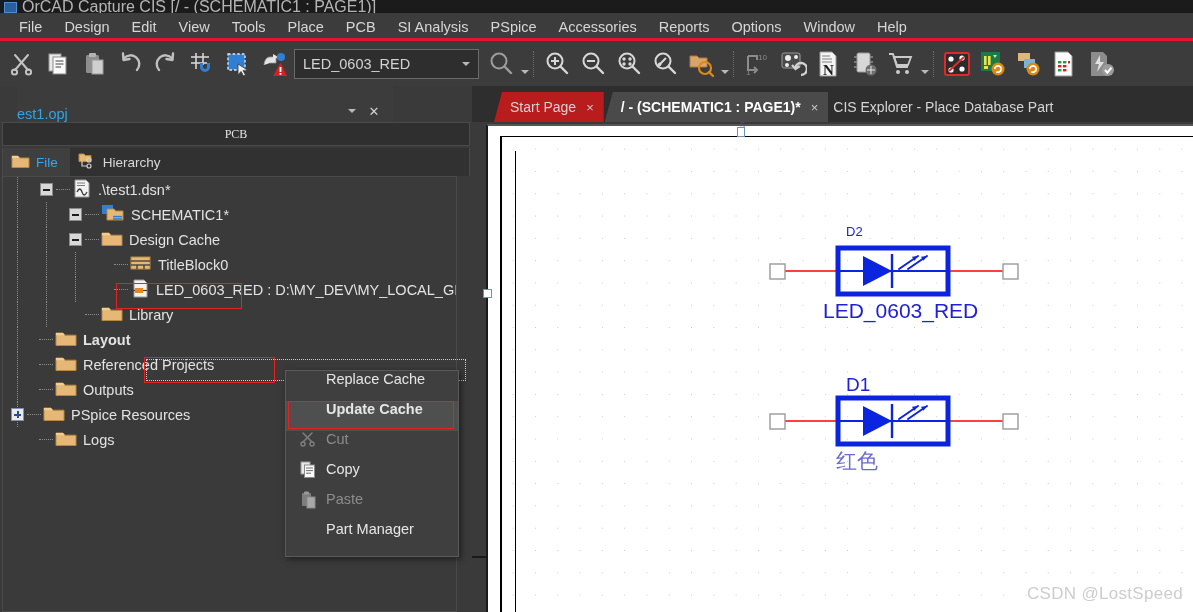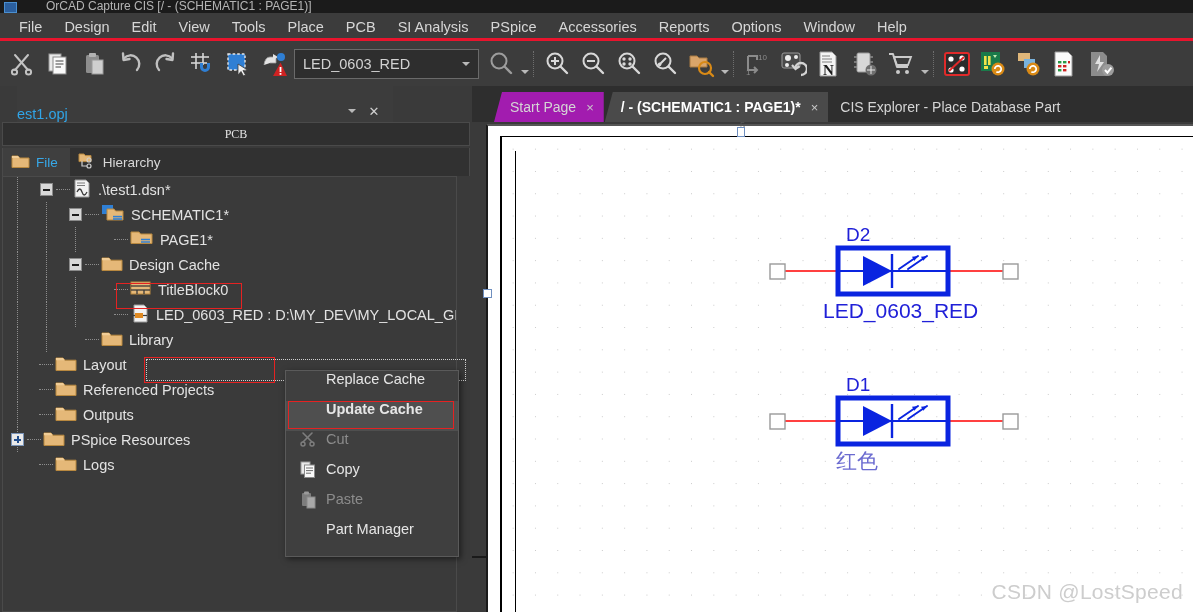--- a/index.html
+++ b/index.html
@@ -7,22 +7,22 @@
     width: 1193px; height: 612px;
     background: #2b2b2b;
     font-family: "Liberation Sans", sans-serif;
     overflow: hidden;
   }
   #app { position: relative; width: 1193px; height: 612px; background: #3a3a3a; }
 
   
   .titlebar {
     position: absolute; left: 0; top: 0; width: 1193px; height: 13px;
-    background: #1b1b1b; color: #cfcfcf; font-size: 12px;
-    display: flex; align-items: flex-end; overflow: hidden; gap: 24px;
+    background: #1b1b1b; color: #cfcfcf; font-size: 16px;
+    display: flex; align-items: flex-end; overflow: hidden;
   }
   .titlebar .tb-ico {
     width: 13px; height: 11px; margin: 0 5px 0 4px; background: #2b5f9e;
     border: 1px solid #4a8fd0; flex: none;
   }
   .titlebar .tb-txt { white-space: nowrap; line-height: 13px; opacity: .85; }
 
   
   .menubar {
     position: absolute; left: 0; top: 13px; width: 1193px; height: 27px;
@@ -82,28 +82,28 @@
     width: 22px; height: 22px; display: flex; align-items: center;
     justify-content: center; color: #d0d0d0; font-size: 13px;
   }
   .tabstrip {
     position: absolute; left: 472px; top: 86px; width: 721px; height: 36px;
     background: #2e2e2e; display: flex; align-items: flex-end;
   }
   .tab {
     height: 30px; display: flex; align-items: center; padding: 0 10px 0 16px;
     color: #d5d5d5; font-size: 14px; white-space: nowrap; position: relative;
-    background: #a21caf; margin-right: 1px;
+    background: #b91c1c; margin-right: 1px;
     clip-path: polygon(8px 0, 100% 0, 100% 100%, 0 100%);
   }
   .tab.first { margin-left: 22px; }
   .tab.active { background: #4a4a4a; color: #fff; font-weight: bold; }
   .tab-close { margin-left: 10px; font-size: 13px; color: #c8c8c8; font-weight: normal; }
   .tab.plain {
-    background: #2e2e2e; clip-path: none; padding-left: 11px; font-weight: normal;
+    background: #2e2e2e; clip-path: none; padding-left: 4px; font-weight: normal;
   }
 
   
   .leftpanel {
     position: absolute; left: 0; top: 122px; width: 472px; height: 490px;
     background: #3a3a3a;
   }
   .pcb-header {
     position: absolute; left: 2px; top: 0; width: 468px; height: 24px;
     background: #2f2f2f; color: #e4e4e4; font-size: 12px;
@@ -209,21 +209,21 @@
   }
   .ruler-ico {
     position: absolute; width: 8px; height: 10px; background: #fff;
     border: 1px solid #6f8fbf;
   }
   .led {
     position: absolute; width: 270px; height: 110px;
   }
   .watermark {
     position: absolute; right: 10px; bottom: 8px; color: #cdcdcd;
-    font-size: 21px; letter-spacing: .3px;
+    font-size: 17px; letter-spacing: .3px;
   }
   .split-h {
     position: absolute; left: 472px; top: 556px; width: 14px; height: 2px;
     background: #1a1a1a;
   }
 </style>
 </head>
 <body>
 
 <div id="app">
@@ -590,37 +590,20 @@
             <path d="M6 5 h7 l1.6 2 h7.4 v9 h-16 z" fill="#e5b878" stroke="#b8883f"></path>
             <g stroke="#2f7fd4" stroke-width="1.6">
                 <line x1="12" y1="12.6" x2="21" y2="12.6"></line>
                 <line x1="12" y1="15" x2="21" y2="15"></line>
               </g>
           </svg>
         </span>
         <span class="tlabel">SCHEMATIC1*</span>
       </div>
 
-      <div class="trow" style="padding-left:95px;">
-        <div class="vline" style="left:14px;"></div>
-          <div class="vline" style="left:43px;"></div>
-          <div class="vline" style="left:72px;"></div>
-        <div class="tnogl"></div>
-        <div class="tdash"></div>
-        <span class="ico">
-          <svg width="24" height="17" viewBox="0 0 24 17">
-            <path d="M1 2 h8 l1.6 2 h11.4 v9.5 h-21 z" fill="#e5b878" stroke="#b8883f"></path>
-            <g stroke="#2f7fd4" stroke-width="1.5">
-                <line x1="11" y1="9.5" x2="20" y2="9.5"></line>
-                <line x1="11" y1="12" x2="20" y2="12"></line>
-              </g>
-          </svg>
-        </span>
-        <span class="tlabel">PAGE1*</span>
-      </div>
 
       <div class="trow" style="padding-left:66px;">
         <div class="vline" style="left:14px;"></div>
           <div class="vline" style="left:43px;"></div>
         <div class="tbox"></div>
         <div class="tdash"></div>
         <span class="ico">
           <svg width="22" height="17" viewBox="0 0 22 17">
             <path d="M1 3 h7 l1.8 2.2 h11.2 v10.3 h-20 z" fill="#e5b878" stroke="#b8883f"></path>
             <path d="M1 3 h7 l1.8 2.2 h-8.8 z" fill="#f0cc96"></path>
@@ -676,21 +659,21 @@
         <div class="tdash"></div>
         <span class="ico">
           <svg width="22" height="17" viewBox="0 0 22 17">
             <path d="M1 3 h7 l1.8 2.2 h11.2 v10.3 h-20 z" fill="#e5b878" stroke="#b8883f"></path>
             <path d="M1 3 h7 l1.8 2.2 h-8.8 z" fill="#f0cc96"></path>
           </svg>
         </span>
         <span class="tlabel">Library</span>
       </div>
 
-      <div class="trow" style="padding-left:20px;">
+      <div class="trow" style="padding-left:20px;font-weight:bold;">
         <div class="vline" style="left:14px;"></div>
         <div class="tnogl"></div>
         <div class="tdash"></div>
         <span class="ico">
           <svg width="22" height="17" viewBox="0 0 22 17">
             <path d="M1 3 h7 l1.8 2.2 h11.2 v10.3 h-20 z" fill="#e5b878" stroke="#b8883f"></path>
             <path d="M1 3 h7 l1.8 2.2 h-8.8 z" fill="#f0cc96"></path>
           </svg>
         </span>
         <span class="tlabel">Layout</span>
@@ -831,21 +814,21 @@
           <path d="M105 30 L105 60 L134 45 Z" fill="#0a24e0"></path>
           <line x1="134" y1="28" x2="134" y2="62" stroke="#0a24e0" stroke-width="2.4"></line>
 
           <g stroke="#0a24e0" stroke-width="2" stroke-linecap="round">
             <line x1="141" y1="43" x2="160" y2="30"></line>
               <line x1="150" y1="43" x2="169" y2="30"></line>
           </g>
           <path d="M160 30 l-6 0.8 2.4 4 z" fill="#0a24e0"></path>
           <path d="M169 30 l-6 0.8 2.4 4 z" fill="#0a24e0"></path>
         </svg>
-        <div style="position:absolute; left:88px; top:-2px; color:#2020d8; font-size:19px;">D2</div>
+        <div style="position:absolute; left:88px; top:-2px; color:#2020d8; font-size:13px;">D2</div>
         <div style="position:absolute; left:65px; top:73px; color:#2020d8; font-size:21px;">LED_0603_RED</div>
       </div>
 
       <div class="led" style="left:270px; top:250px;">
         <svg width="270" height="110" viewBox="0 0 270 110">
           <line x1="22" y1="45" x2="80" y2="45" stroke="#ff0000" stroke-width="1.6"></line>
           <line x1="190" y1="45" x2="250" y2="45" stroke="#ff0000" stroke-width="1.6"></line>
           <rect x="12" y="38" width="15" height="15" fill="#ffffff" stroke="#9a9a9a" stroke-width="1.4"></rect>
           <rect x="245" y="38" width="15" height="15" fill="#ffffff" stroke="#9a9a9a" stroke-width="1.4"></rect>
           <rect x="80" y="22" width="110" height="46" fill="none" stroke="#0a24e0" stroke-width="5"></rect>

